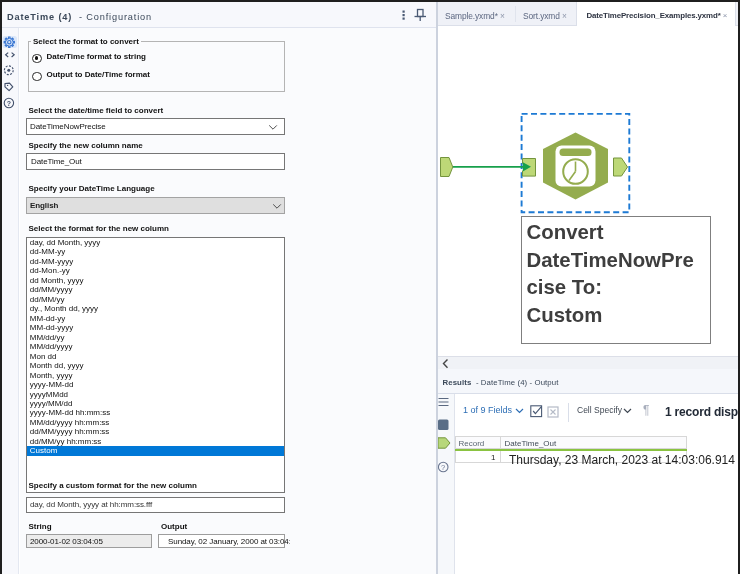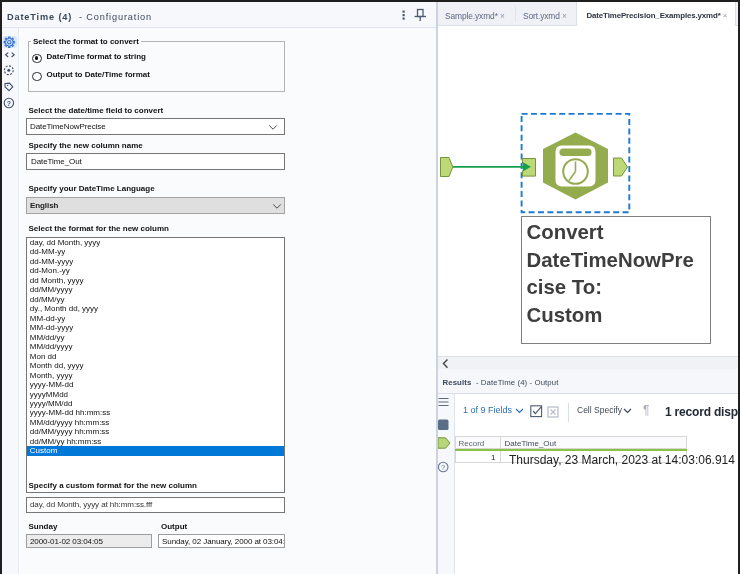--- a/index.html
+++ b/index.html
@@ -146,26 +146,26 @@
     <div class="li">MM/dd/yyyy hh:mm:ss</div>
     <div class="li">dd/MM/yyyy hh:mm:ss</div>
     <div class="li">dd/MM/yy hh:mm:ss</div>
     <div class="li sel">Custom</div>
   </div>
 
   <div class="lbl" style="left:28.5px; top:480.5px;">Specify a custom format for the new column</div>
   <div class="box" style="left:26px; top:496.5px; width:259px; height:16px;"></div>
   <div class="btxt" style="left:30px; top:500px; color:#333;">day, dd Month, yyyy at hh:mm:ss.fff</div>
 
-  <div class="lbl" style="left:28.5px; top:521.5px;">Sunday</div>
+  <div class="lbl" style="left:28.5px; top:521.5px;">String</div>
   <div class="lbl" style="left:161px; top:521.5px;">Output</div>
   <div class="box" style="left:26px; top:533.5px; width:125.5px; height:14px; background:#ececec; border-color:#9d9d9d;"></div>
   <div class="btxt" style="left:30px; top:536.5px;">2000-01-02 03:04:05</div>
   <div class="box" style="left:158px; top:533.5px; width:127px; height:14px; border-color:#9d9d9d; overflow:hidden;"></div>
-  <div class="btxt" style="left:162px; top:536.5px; width:122px; overflow:hidden;">Sunday, 02 January, 2000 at 03:04:</div>
+  <div class="btxt" style="left:168px; top:536.5px; width:122px; overflow:hidden;">Sunday, 02 January, 2000 at 03:04:</div>
 
   <div class="abs" id="vdiv"></div>
 
   <div class="abs" id="tabbar">
     <div id="tabactive"></div>
     <div class="abs" style="left:76.5px; top:4px; width:1px; height:16px; background:#e0e4ed;"></div>
     <div class="tab" style="left:7px; top:9px;">Sample.yxmd* <span style="color:#8a93a8;">×</span></div>
     <div class="tab" style="left:85px; top:9px;">Sort.yxmd <span style="color:#8a93a8;">×</span></div>
     <div class="tab" style="left:148.5px; top:9px; font-weight:bold; font-size:7.9px; letter-spacing:-0.12px; color:#2e3442;">DateTimePrecision_Examples.yxmd* <span style="font-weight:normal; color:#8a93a8;">×</span></div>
   </div>

